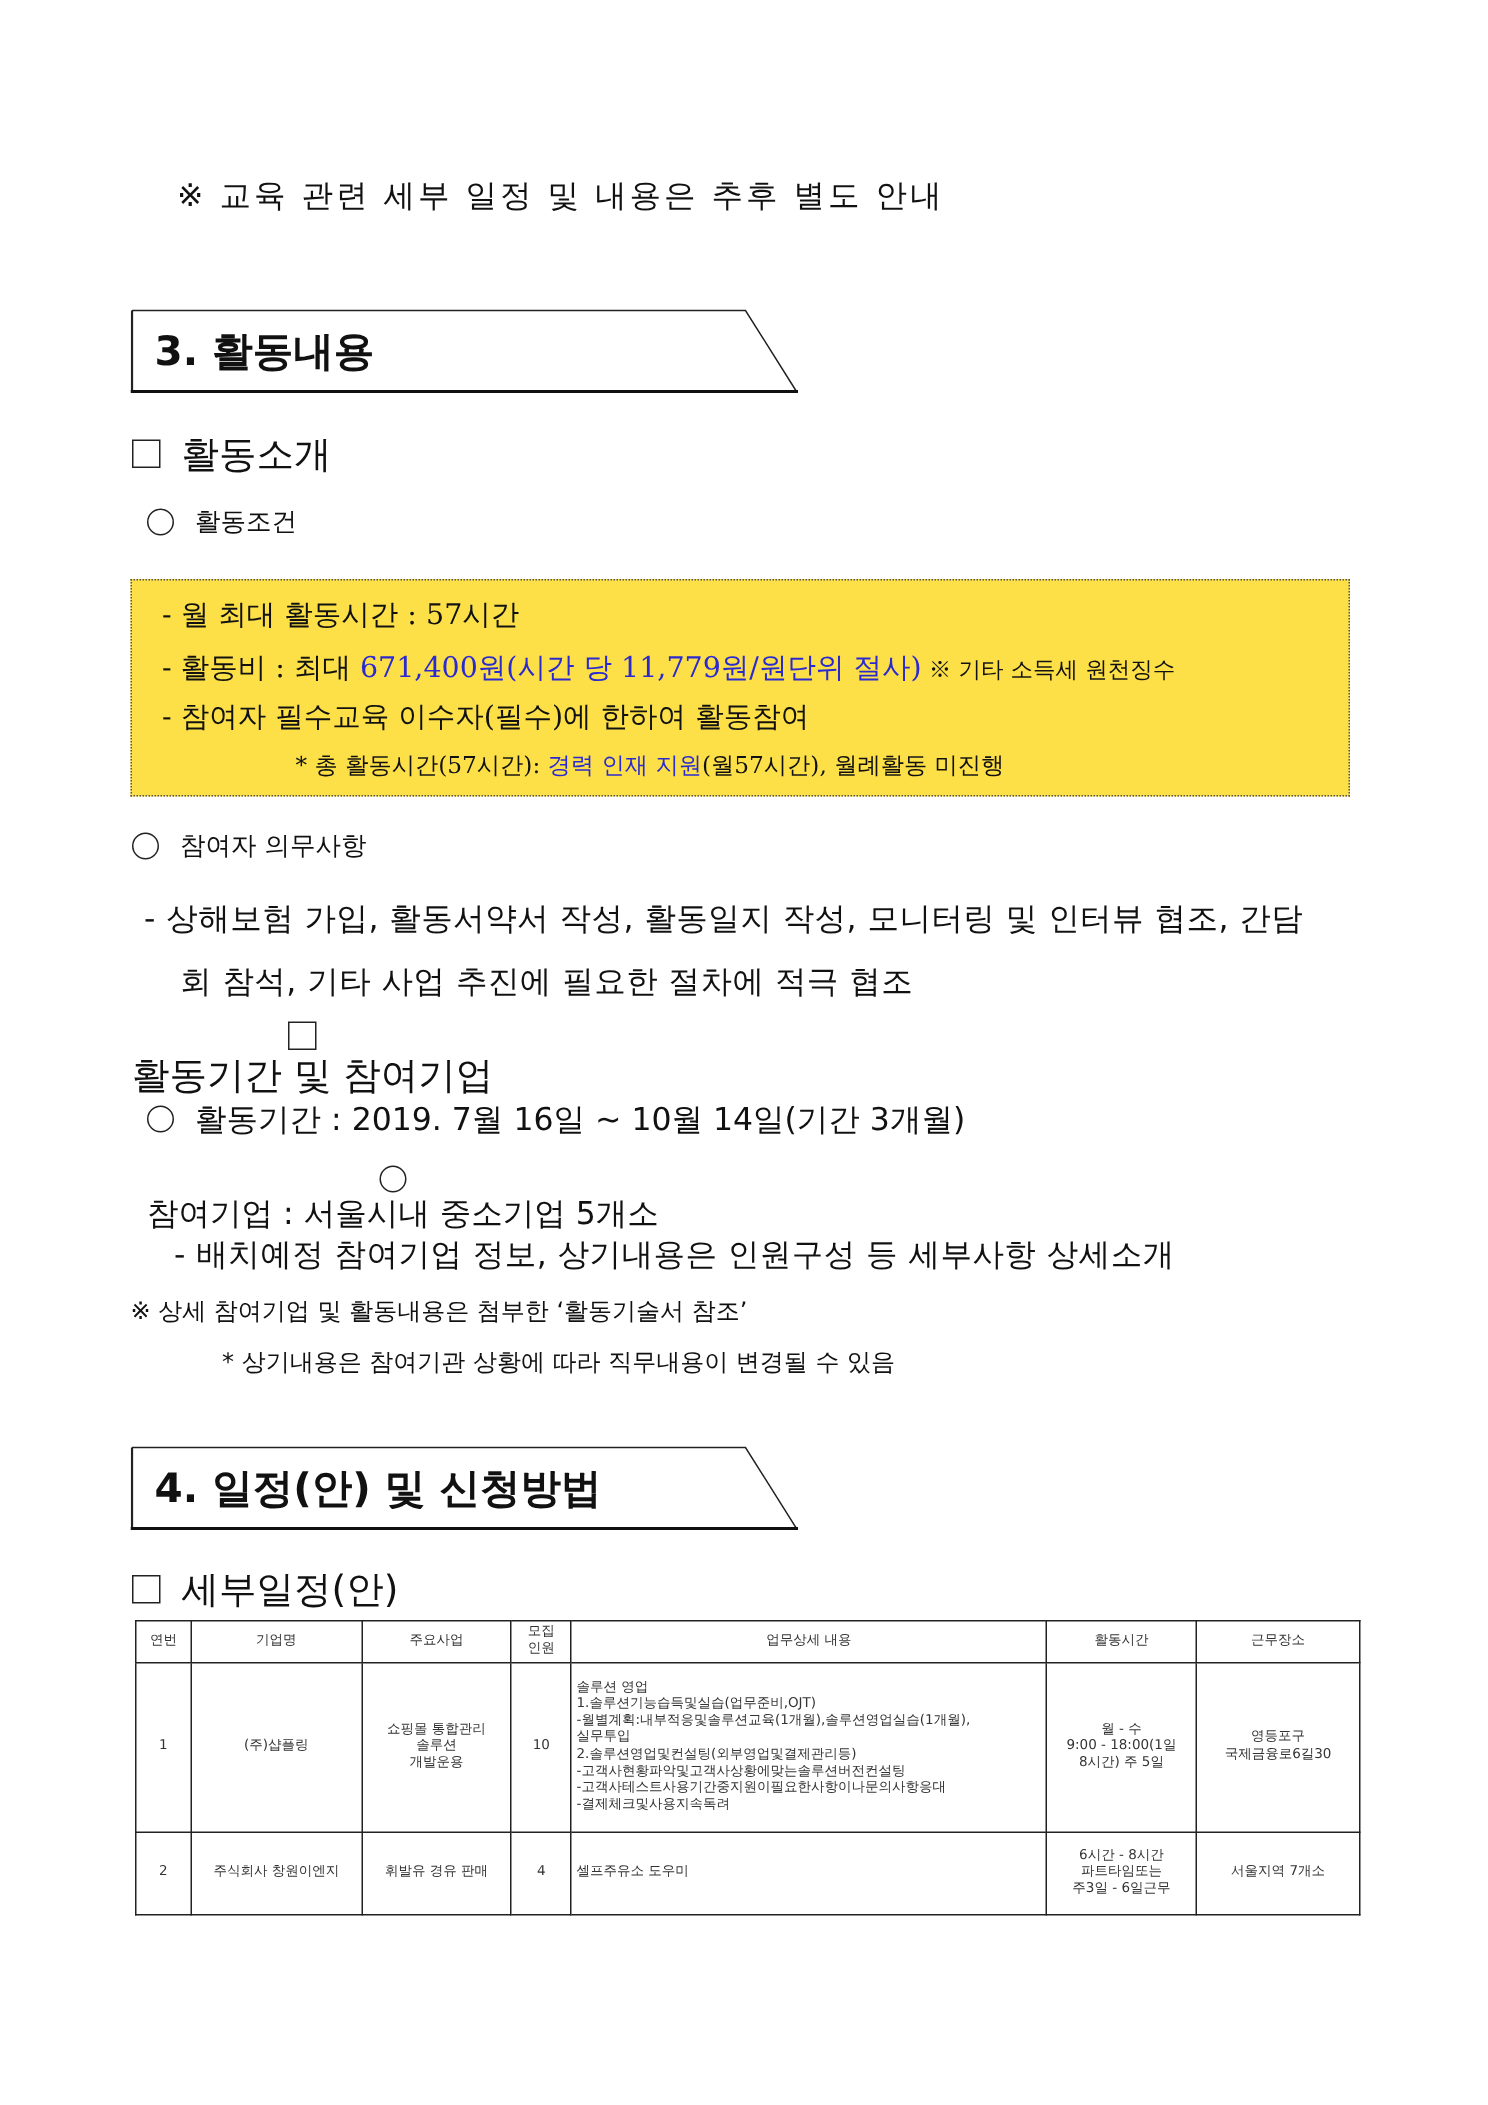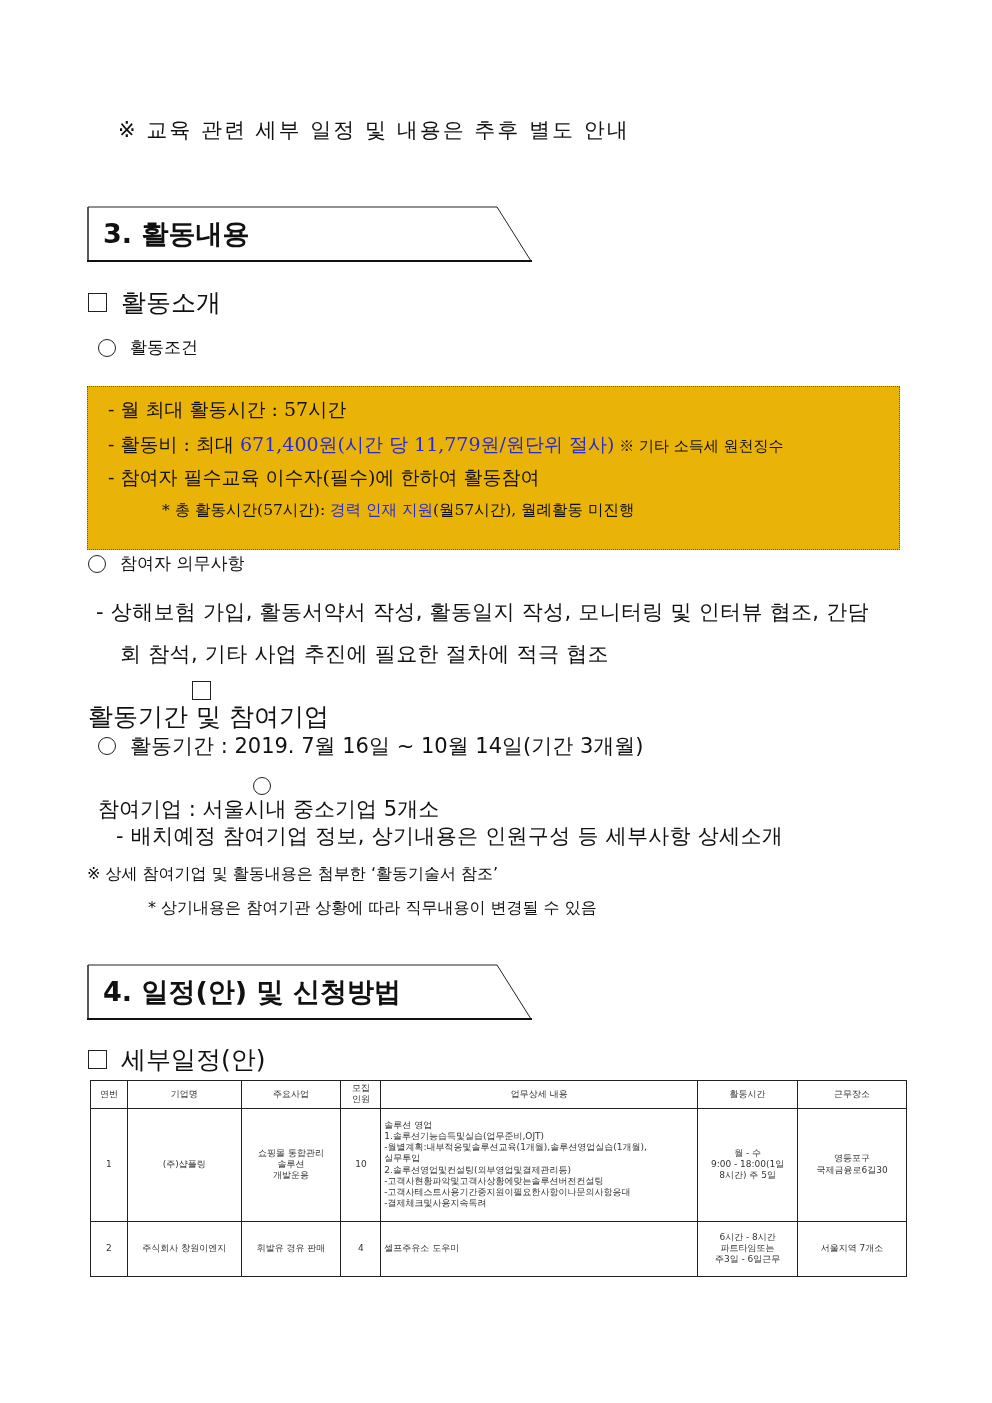--- a/index.html
+++ b/index.html
@@ -10,21 +10,21 @@
 
     .sec-header { position: absolute; left: 87px; width: 445px; height: 56px; }
     .sec-header svg { position: absolute; left: 0; top: 0; }
     .sec-header .title { position: absolute; left: 16px; top: 10px; font-size: 27px; font-weight: bold; letter-spacing: 0px; font-family: "DejaVu Sans", sans-serif; }
 
     .sq-head { font-size: 25px; font-family: "DejaVu Sans", sans-serif; display: flex; align-items: center; }
     .sq-box { display: inline-block; width: 19px; height: 19px; border: 1.5px solid #222; margin-right: 14px; box-sizing: border-box; }
     .circ-head { font-size: 17px; font-family: "DejaVu Sans", sans-serif; display: flex; align-items: center; }
     .circ { display: inline-block; width: 18px; height: 18px; border: 1.5px solid #222; border-radius: 50%; margin-right: 14px; box-sizing: border-box; }
 
-    .cond-box { left: 87px; top: 386px; width: 813px; height: 164px; background: #eab308; border: 1px dotted #555; box-sizing: border-box;
+    .cond-box { left: 87px; top: 386px; width: 813px; height: 145px; background: #fde047; border: 1px dotted #555; box-sizing: border-box;
                 font-family: "DejaVu Serif", "Liberation Serif", serif; }
     .cond-line { position: absolute; left: 20px; font-size: 19px; white-space: nowrap; }
     .cond-line .blue { color: #2a2ad0; }
     .cond-line .small { font-size: 15px; }
     .cond-sub { position: absolute; left: 74px; font-size: 15.5px; white-space: nowrap; }
     .cond-sub .blue { color: #2a2ad0; }
 
     .body-line { font-size: 21px; font-family: "DejaVu Sans", sans-serif; white-space: nowrap; letter-spacing: 0.3px; }
     .small-note { font-size: 16px; font-family: "DejaVu Sans", sans-serif; white-space: nowrap; }
 
@@ -58,21 +58,21 @@
   <span class="circ"></span>
   <span>활동조건</span>
 </div>
 
 <div class="abs cond-box">
   <div class="cond-line" style="top:10px;">- 월 최대 활동시간 : 57시간</div>
   <div class="cond-line" style="top:45px;">
     <span>- 활동비 : 최대 </span><span class="blue">671,400원(시간 당 11,779원/원단위 절사)</span><span class="small"> ※ 기타 소득세 원천징수</span>
   </div>
   <div class="cond-line" style="top:78px;">- 참여자 필수교육 이수자(필수)에 한하여 활동참여</div>
-  <div class="cond-sub" style="top:113px;">
+  <div class="cond-sub" style="top:113px;margin-left:35px;">
     <span>* 총 활동시간(57시간): </span><span class="blue">경력 인재 지원</span><span>(월57시간), 월례활동 미진행</span>
   </div>
 </div>
 
 <div class="abs circ-head" style="left:88px; top:552px;">
   <span class="circ"></span>
   <span>참여자 의무사항</span>
 </div>
 <div class="abs body-line" style="left:96px; top:598px;">- 상해보험 가입, 활동서약서 작성, 활동일지 작성, 모니터링 및 인터뷰 협조, 간담</div>
 <div class="abs body-line" style="left:120px; top:640px;">회 참석, 기타 사업 추진에 필요한 절차에 적극 협조</div>

